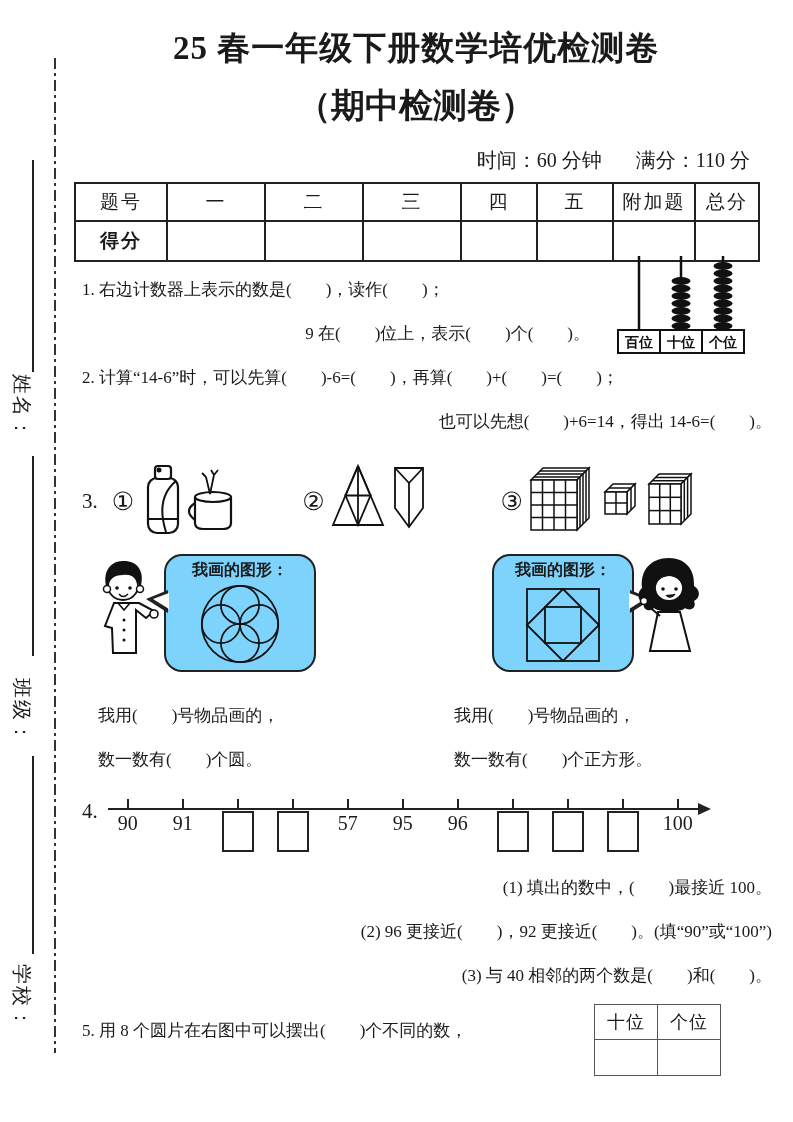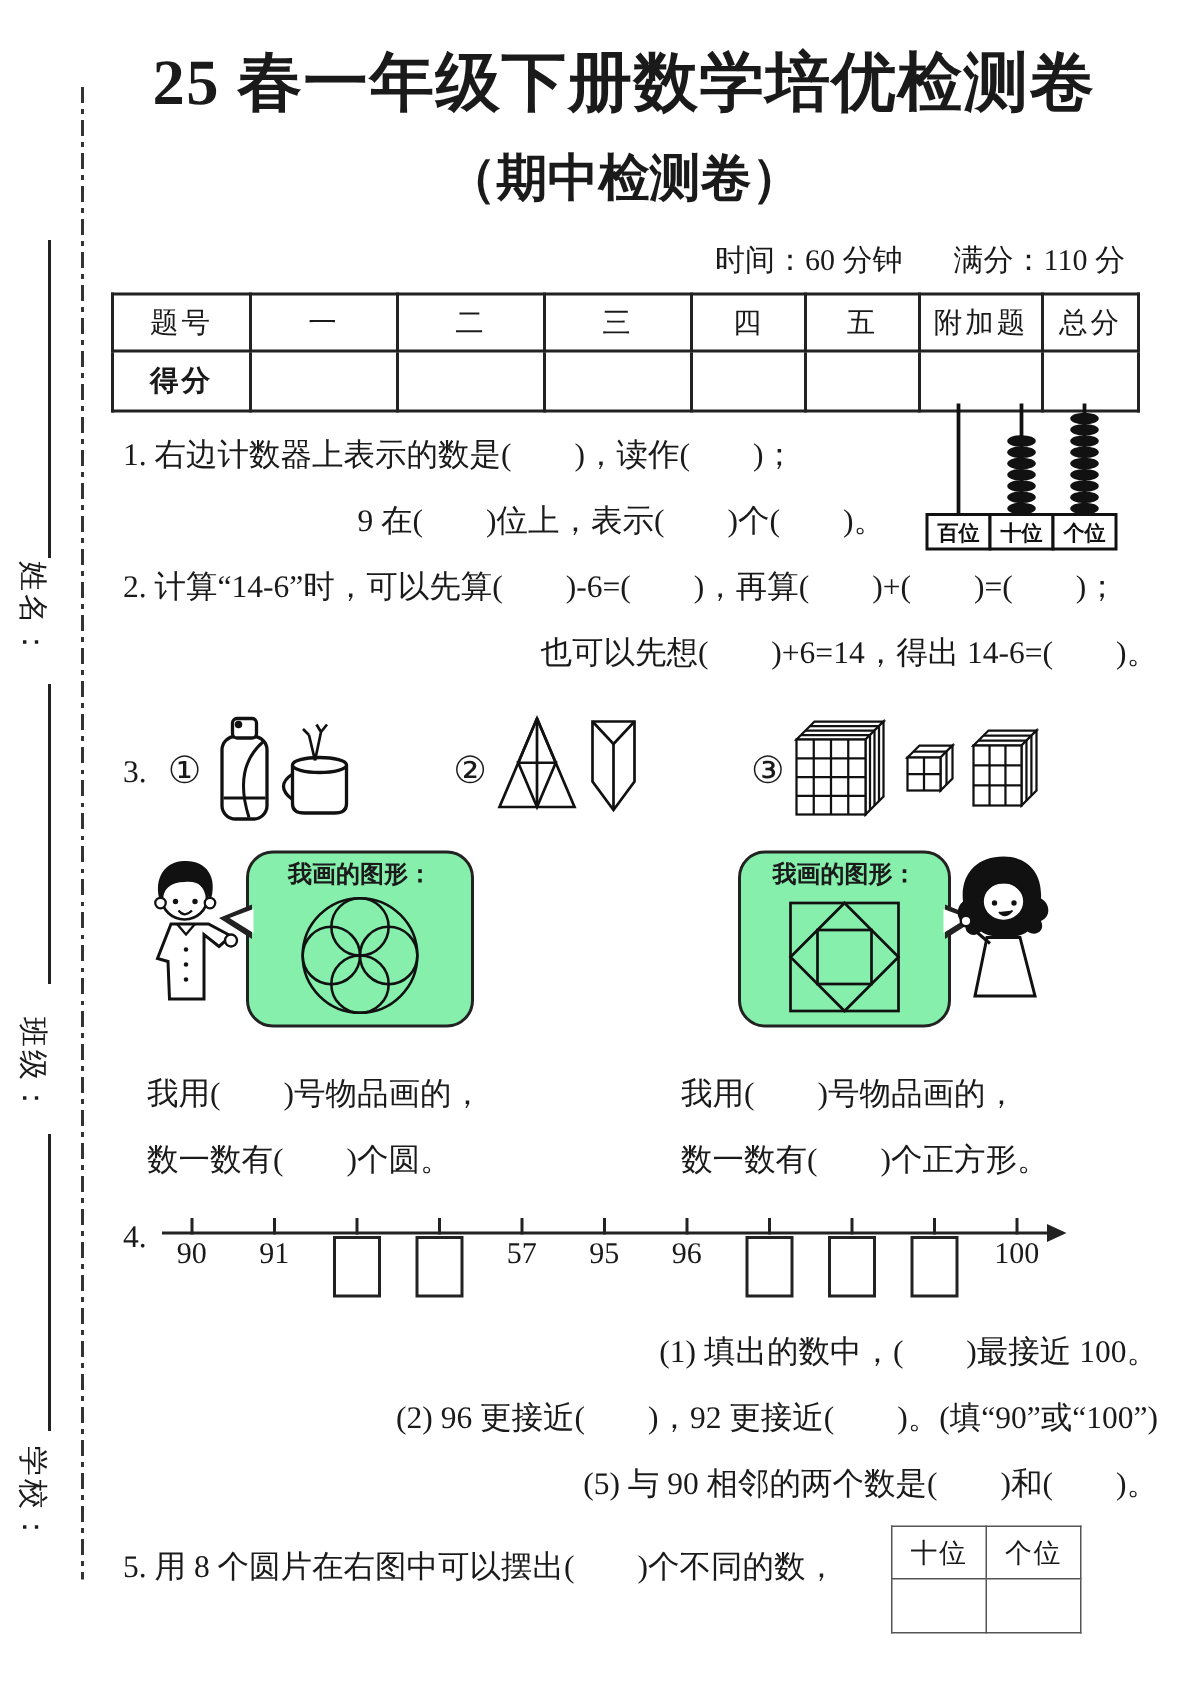--- a/index.html
+++ b/index.html
@@ -28,21 +28,21 @@
     font-size:20px; letter-spacing:2px; white-space:nowrap;
   }
   .vl-name { left:-13px; top:372px; }
   .vl-class { left:-13px; top:676px; }
   .vl-school { left:-13px; top:962px; }
 
   
   .content { position:absolute; left:60px; top:26px; width:712px; }
 
   .title {
-    text-align:center; font-size:43px; font-weight:900; letter-spacing:1px;
+    text-align:center; font-size:33px; font-weight:900; letter-spacing:1px;
     font-family:"Liberation Serif","DejaVu Serif",serif;
   }
   .subtitle { text-align:center; font-size:34px; font-weight:900; margin-top:12px; }
   .info-line { margin-top:18px; font-size:20px; text-align:right; padding-right:22px; white-space:nowrap; }
   .info-line .gap { display:inline-block; width:34px; }
 
   table.score-table { border-collapse:collapse; margin-left:14px; margin-top:8px; }
   table.score-table td {
     border:2px solid #222; text-align:center; font-size:19px;
     height:38px; padding:0 4px; letter-spacing:2px;
@@ -53,41 +53,41 @@
     position:relative; margin-top:34px; padding-left:2px;
     font-size:23px; font-weight:bold; white-space:nowrap;
     font-family:"DejaVu Sans","Liberation Sans",sans-serif;
   }
   .pinyin {
     position:absolute; top:-16px; left:40px;
     font-size:13px; font-weight:normal; letter-spacing:3px;
     font-family:"DejaVu Sans","Liberation Sans",sans-serif;
   }
 
-  .ln { white-space:nowrap; font-size:21px; line-height:44px; }
+  .ln { white-space:nowrap; font-size:17px; line-height:44px; }
   .ind-1 { padding-left:22px; }
   .ind-2 { padding-left:42px;text-align:right; }
 
   .q1-block { position:relative; margin-top:6px; }
   .q1-block .txt { width:530px; }
   .counter-fig { position:absolute; right:20px; top:-14px; }
 
   
   .q3-items { display:flex; align-items:center; margin-top:14px; height:86px; white-space:nowrap; }
   .q3-items .qnum { font-size:21px; padding-left:22px; }
   .q3-items .marker { font-size:25px; margin:0 6px 0 14px; }
   .q3-items .sp1 { width:48px; } .q3-items .sp2 { width:56px; }
 
   .q3-kids { position:relative; height:128px; margin-top:10px; }
   .kid { position:absolute; }
   .kid-boy { left:30px; top:4px; }
   .kid-girl { left:570px; top:2px; }
   .bubble {
     position:absolute; border:2.5px solid #222; border-radius:18px;
-    background:#86efac; padding:4px 8px 6px 8px; text-align:center;
+    background:#7dd3fc; padding:4px 8px 6px 8px; text-align:center;
   }
   .bubble-left { left:104px; top:0; width:152px; height:118px; }
   .bubble-right { left:432px; top:0; width:142px; height:118px; }
   .bubble-label {
     font-family:"DejaVu Sans","Liberation Sans",sans-serif;
     font-weight:bold; font-size:16px; white-space:nowrap;
   }
   .tail { position:absolute; width:0; height:0; }
   .tail-left {
     left:-20px; top:34px;
@@ -427,21 +427,21 @@
       <div class="nl-box" style="left:114px"></div>
       <div class="nl-box" style="left:169px"></div>
       <div class="nl-box" style="left:389px"></div>
       <div class="nl-box" style="left:444px"></div>
       <div class="nl-box" style="left:499px"></div>
     </div>
   </div>
   <div class="q4-subs">
     <div class="ln ind-2">(1) 填出的数中，(　　)最接近 100。</div>
     <div class="ln ind-2">(2) 96 更接近(　　)，92 更接近(　　)。(填“90”或“100”)</div>
-    <div class="ln ind-2">(5) 与 90 相邻的两个数是(　　)和(　　)。</div>
+    <div class="ln ind-2">(3) 与 40 相邻的两个数是(　　)和(　　)。</div>
   </div>
 
   <div class="q5-block">
     <div class="ln ind-1">5. 用 8 个圆片在右图中可以摆出(　　)个不同的数，</div>
 
     <table class="place-table">
       <tbody>
           <tr class="hd">
         <td>十位</td>
         <td>个位</td>

